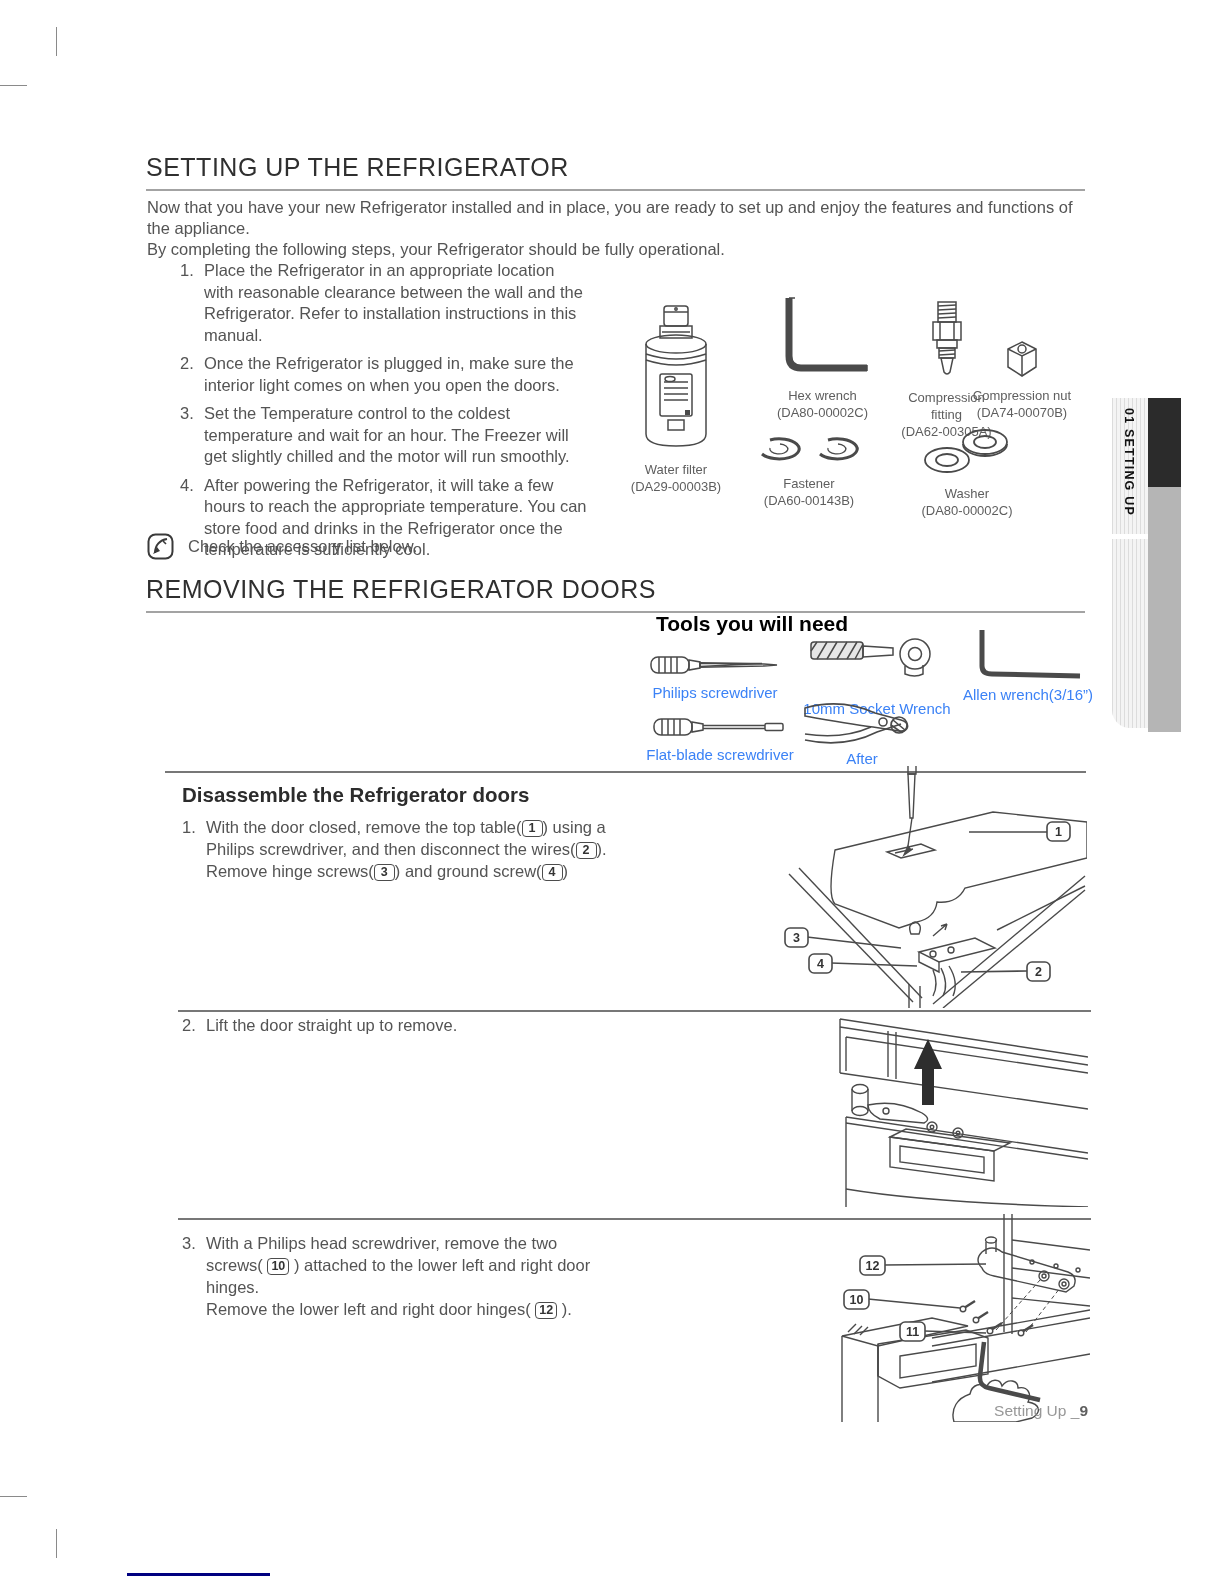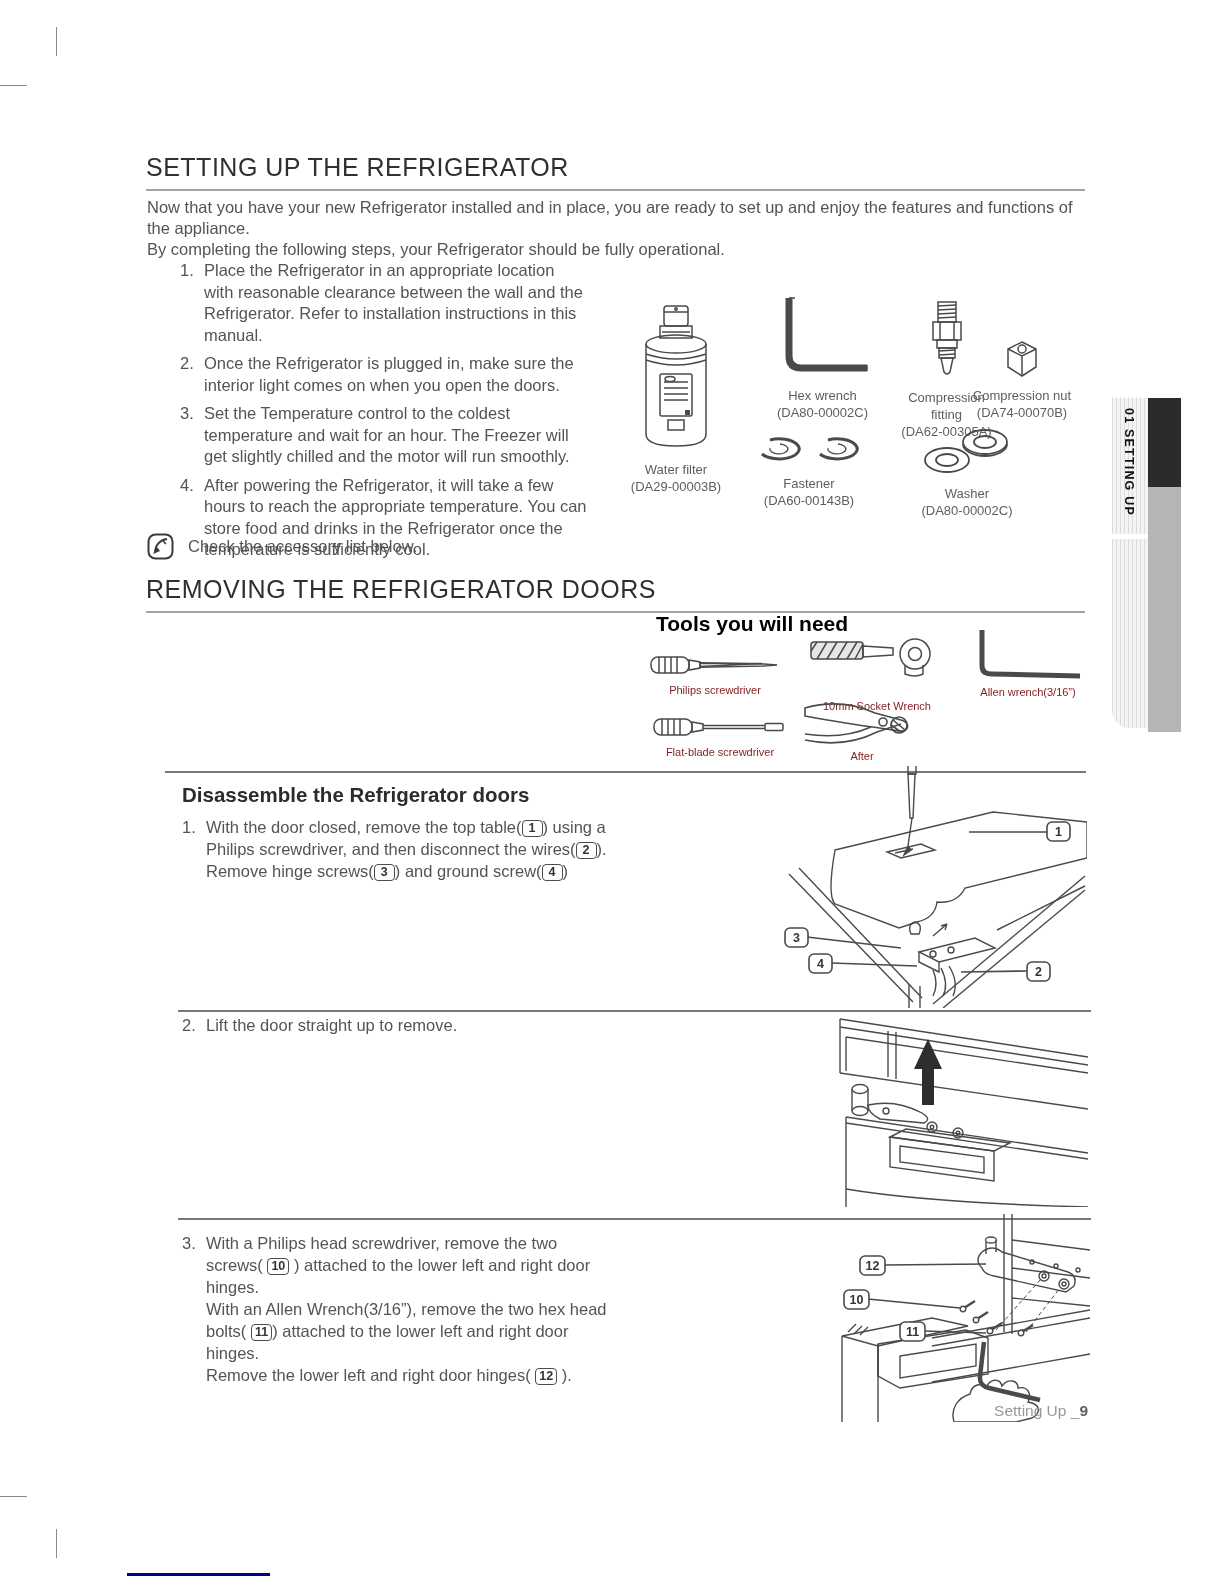--- a/index.html
+++ b/index.html
@@ -27,21 +27,21 @@
   .acc-iconwrap { display:flex; align-items:flex-end; justify-content:center; }
   .acc-label { margin-top:9px; font-size:13px; line-height:17px; color:#5e5e5e; text-align:center; }
   
   .note-row { position:absolute; left:147px; top:533px; display:flex; align-items:center; }
   .note-row .note-text { margin-left:14px; font-size:16.5px; color:#545454; }
   
   .tools { position:absolute; left:640px; top:612px; width:450px; height:160px; }
   .tools-title { position:absolute; left:16px; top:0; font-size:21px; font-weight:bold; color:#000000; }
   .tool-cell { position:absolute; display:flex; flex-direction:column; align-items:center; }
   .tool-iconwrap { display:flex; align-items:flex-end; justify-content:center; }
-  .tool-label { margin-top:6px; font-size:11px; color:#7f1d1d; white-space:nowrap; }
+  .tool-label { margin-top:6px; font-size:15px; color:#3b82f6; white-space:nowrap; }
   
   .rule { position:absolute; height:2px; background:#777; }
   .sub-title { position:absolute; left:182px; top:783px; font-size:20.5px; font-weight:bold; color:#2c2c2c; }
   .dstep { position:absolute; display:flex; font-size:16.5px; line-height:22px; color:#545454; }
   .dstep .num { flex:none; width:24px; }
   .dstep .txt { flex:1; }
   .boxnum {
     display:inline-block; min-width:13px; text-align:center;
     border:1.6px solid #4c4c4c; border-radius:4px;
     font-size:12.5px; font-weight:bold; line-height:15px; color:#333;
@@ -400,21 +400,20 @@
       <polygon points="84,56 98,26 112,56 104,56 104,92 92,92 92,56" fill="#2e2e2e"></polygon>
     </svg>
   </div>
 
   <div class="rule" style="left:178px;top:1218px;width:913px;"></div>
 
   <div class="dstep" style="left:182px;top:1232px;width:430px;">
     <span class="num">3.</span>
     <span class="txt">
       <div><span>With a Philips head screwdriver, remove the two screws( </span><span class="boxnum">10</span><span> ) attached to the lower left and right door hinges.</span></div>
-      <div><span>With an Allen Wrench(3/16”), remove the two hex head bolts( </span><span class="boxnum">11</span><span>) attached to the lower left and right door hinges.</span></div>
       <div><span>Remove the lower left and right door hinges( </span><span class="boxnum">12</span><span> ).</span></div>
     </span>
   </div>
 
   <div class="fig" style="left:836px;top:1214px;">
     <svg width="254" height="208" viewBox="0 0 254 208">
       <g fill="none" stroke="#4a4a4a" stroke-width="1.4">
         <path d="M168,0 L168,118 M176,0 L176,120"></path>
         <path d="M176,26 L254,36 M176,54 L254,64 M176,84 L254,92"></path>
         <circle cx="196" cy="48" r="2"></circle>

